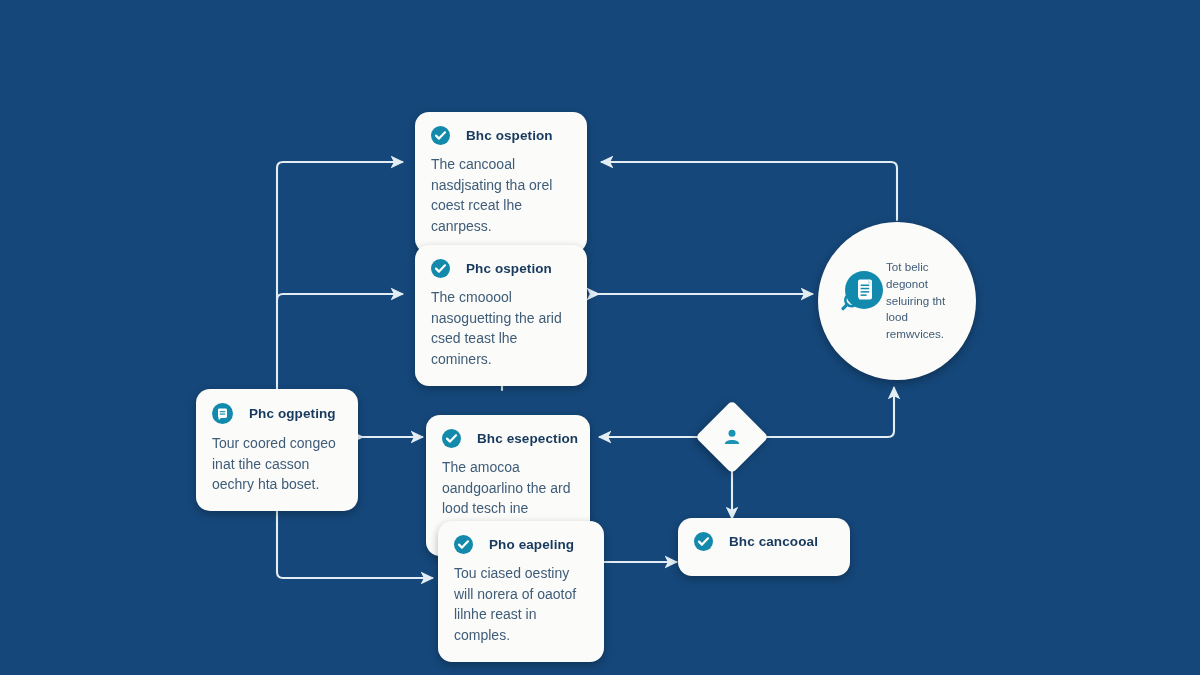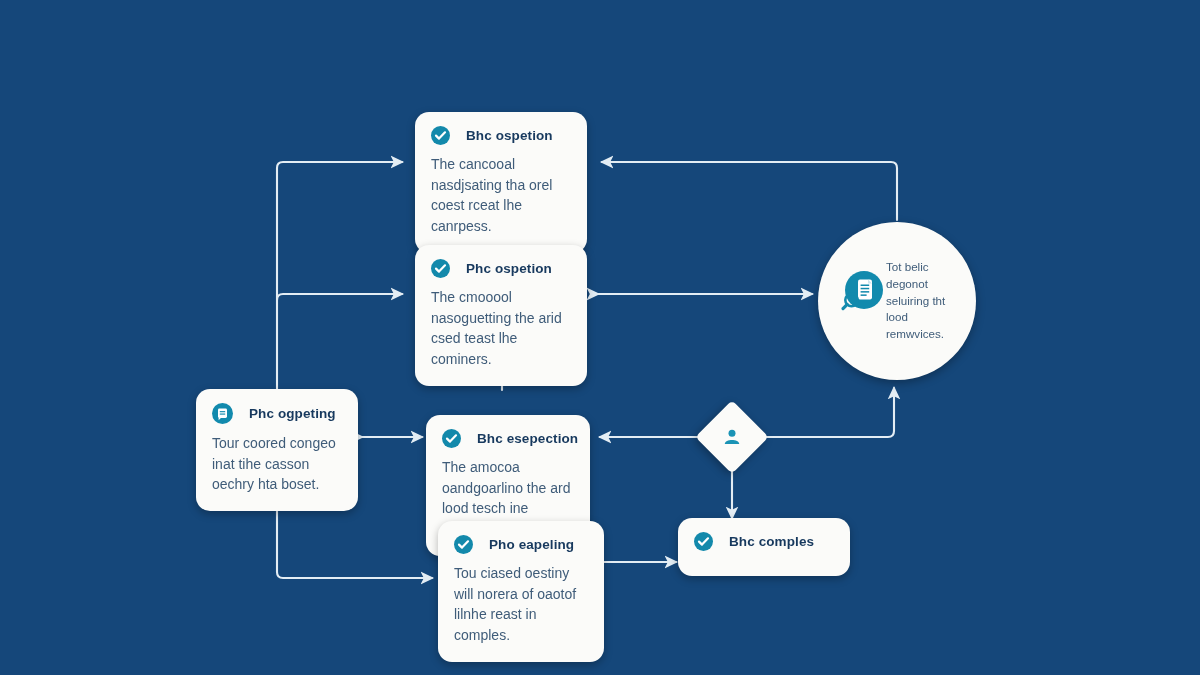--- a/index.html
+++ b/index.html
@@ -241,21 +241,21 @@
     <div class="node-body">Tou ciased oestiny will norera of oaotof lilnhe reast in comples.</div>
   </div>
 
   <div class="node" style="left:678px; top:518px; width:172px;">
     <div class="node-head">
       <span class="ic ic-check">
         <svg width="19" height="19" viewBox="0 0 19 19">
             <path d="M5 9.6 L8 12.6 L14 6.3" stroke="#ffffff" stroke-width="2.2" fill="none" stroke-linecap="round" stroke-linejoin="round"></path>
           </svg>
       </span>
-      <span class="node-title">Bhc comples</span>
+      <span class="node-title">Bhc cancooal</span>
     </div>
   </div>
 
   <div class="circle-node">
     <span class="circle-icon">
       <svg width="52" height="48" viewBox="0 0 52 48">
         <circle cx="30" cy="20" r="19" fill="#128aad"></circle>
         <rect x="24" y="9.5" width="14" height="20" rx="2" fill="#ffffff"></rect>
         <path d="M34 9.5 L38 13.5 L34 13.5 Z" fill="#cfe6ee"></path>
         <rect x="26.6" y="14.5" width="8.6" height="1.5" fill="#128aad"></rect>

